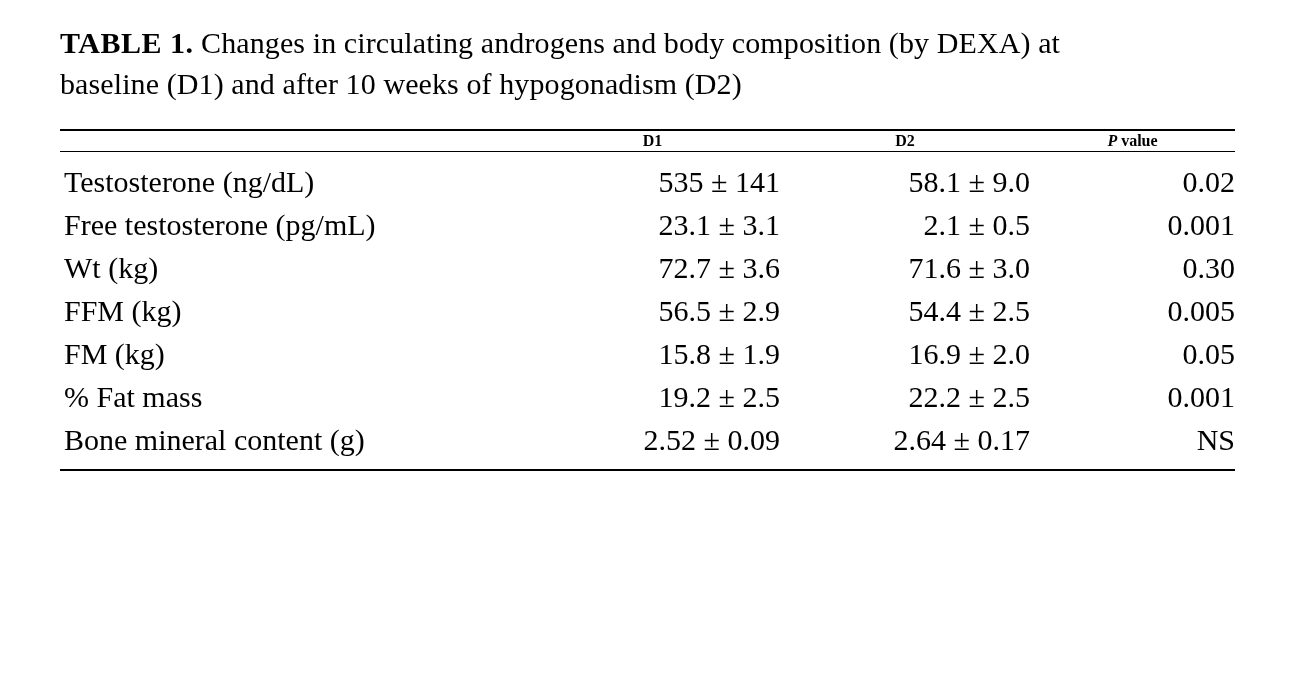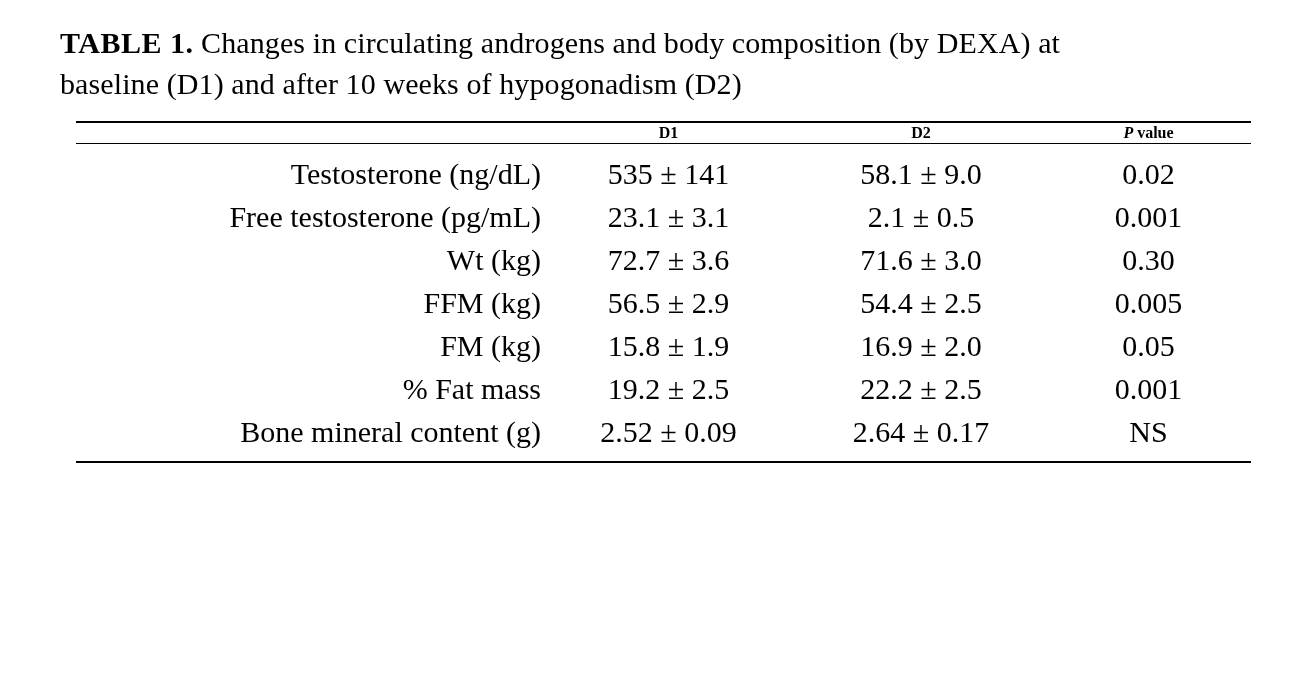--- a/index.html
+++ b/index.html
@@ -16,35 +16,35 @@
   }
   .page {
     box-sizing: border-box;
     width: 1300px;
     height: 688px;
     padding: 22px 60px 0 60px;
   }
   .caption {
     font-size: 30px;
     line-height: 1.38;
-    margin: 0 0 16px 0;
+    margin: 0 0 24px 0;
     max-width: 1100px;
     letter-spacing: 0.1px;
   }
   .caption-label {
     font-weight: bold;
     letter-spacing: 0.5px;
   }
   .caption-text {
     font-weight: normal;
   }
   table.data-table {
     border-collapse: collapse;
     width: 1175px;
-    margin: 16px;
+    margin: 0;
     table-layout: fixed;
   }
   table.data-table col.col-label { width: 465px; }
   table.data-table col.col-d1    { width: 255px; }
   table.data-table col.col-d2    { width: 250px; }
   table.data-table col.col-p     { width: 205px; }
 
   .rule-top td {
     border-top: 2.5px solid #000;
     height: 0;
@@ -69,25 +69,25 @@
   .p-italic {
     font-style: italic;
   }
   tbody td {
     font-size: 30px;
     padding: 2px 0 2px 0;
     line-height: 1.30;
     white-space: nowrap;
   }
   tbody td.cell-label {
-    text-align: right;
+    text-align: left;
     padding-left: 4px;
   }
   tbody td.cell-val {
-    text-align: center;
+    text-align: right;
   }
   .spacer-top td { height: 8px; padding: 0; font-size: 0; line-height: 0; }
   .spacer-bottom td { height: 8px; padding: 0; font-size: 0; line-height: 0; }
   sup { font-size: 0.62em; vertical-align: super; line-height: 0; }
 </style>
 </head>
 <body>
 
 <div class="page">
 

